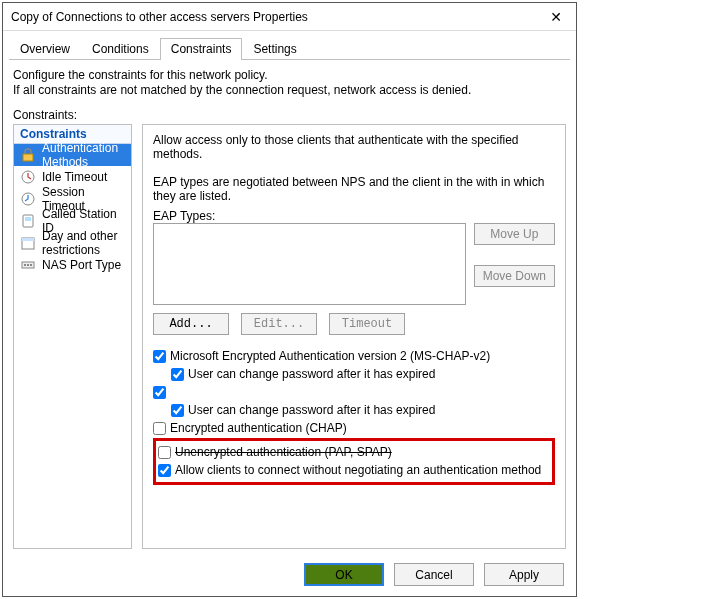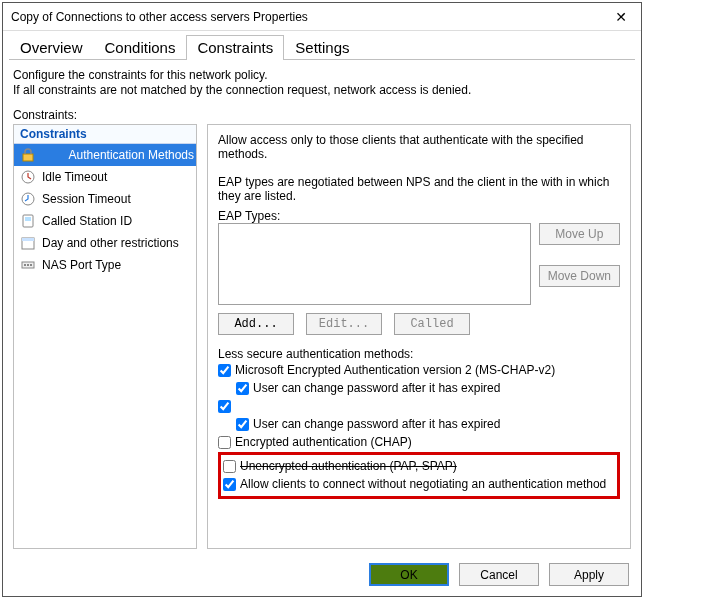--- a/index.html
+++ b/index.html
@@ -7,21 +7,21 @@
   body {
     font-family: "Segoe UI", Tahoma, sans-serif;
     font-size: 12px;
     background: #fff;
     color: #000;
     width: 719px;
     height: 599px;
     overflow: hidden;
   }
   .window {
-    width: 640px;
+    width: 575px;
     height: 595px;
     border: 1px solid #555;
     margin: 2px;
     display: flex;
     flex-direction: column;
     background: #fff;
   }
   .titlebar {
     height: 28px;
     display: flex;
@@ -45,21 +45,21 @@
     padding: 4px 6px 0 6px;
     height: 28px;
   }
   .tab {
     padding: 3px 10px 4px 10px;
     border: 1px solid transparent;
     border-bottom: none;
     cursor: default;
     position: relative;
     top: 1px;
-    font-size: 15px;
+    font-size: 12px;
   }
   .tab.active {
     border-color: #bfbfbf;
     background: #fff;
     z-index: 2;
   }
   .tabline {
     border-top: 1px solid #bfbfbf;
     margin: 0 6px;
   }
@@ -247,25 +247,24 @@
         <div class="eaparea">
           <div class="eaplist"></div>
           <div class="vbuttons">
             <button class="winbtn" disabled="">Move Up</button>
             <button class="winbtn" disabled="">Move Down</button>
           </div>
         </div>
         <div class="rowbuttons">
           <button class="winbtn">Add...</button>
           <button class="winbtn" disabled="">Edit...</button>
-          <button class="winbtn" disabled="">Called</button>
+          <button class="winbtn" disabled="">Timeout</button>
         </div>
 
         <div class="authmethods">
-          <div>Less secure authentication methods:</div>
 
           <label class="chkrow">
             <input type="checkbox" checked="" style="">
             <span>Microsoft Encrypted Authentication version 2 (MS-CHAP-v2)</span>
           </label>
           <label class="chkrow indent">
             <input type="checkbox" checked="" style="">
             <span>User can change password after it has expired</span>
           </label>
           <label class="chkrow">

